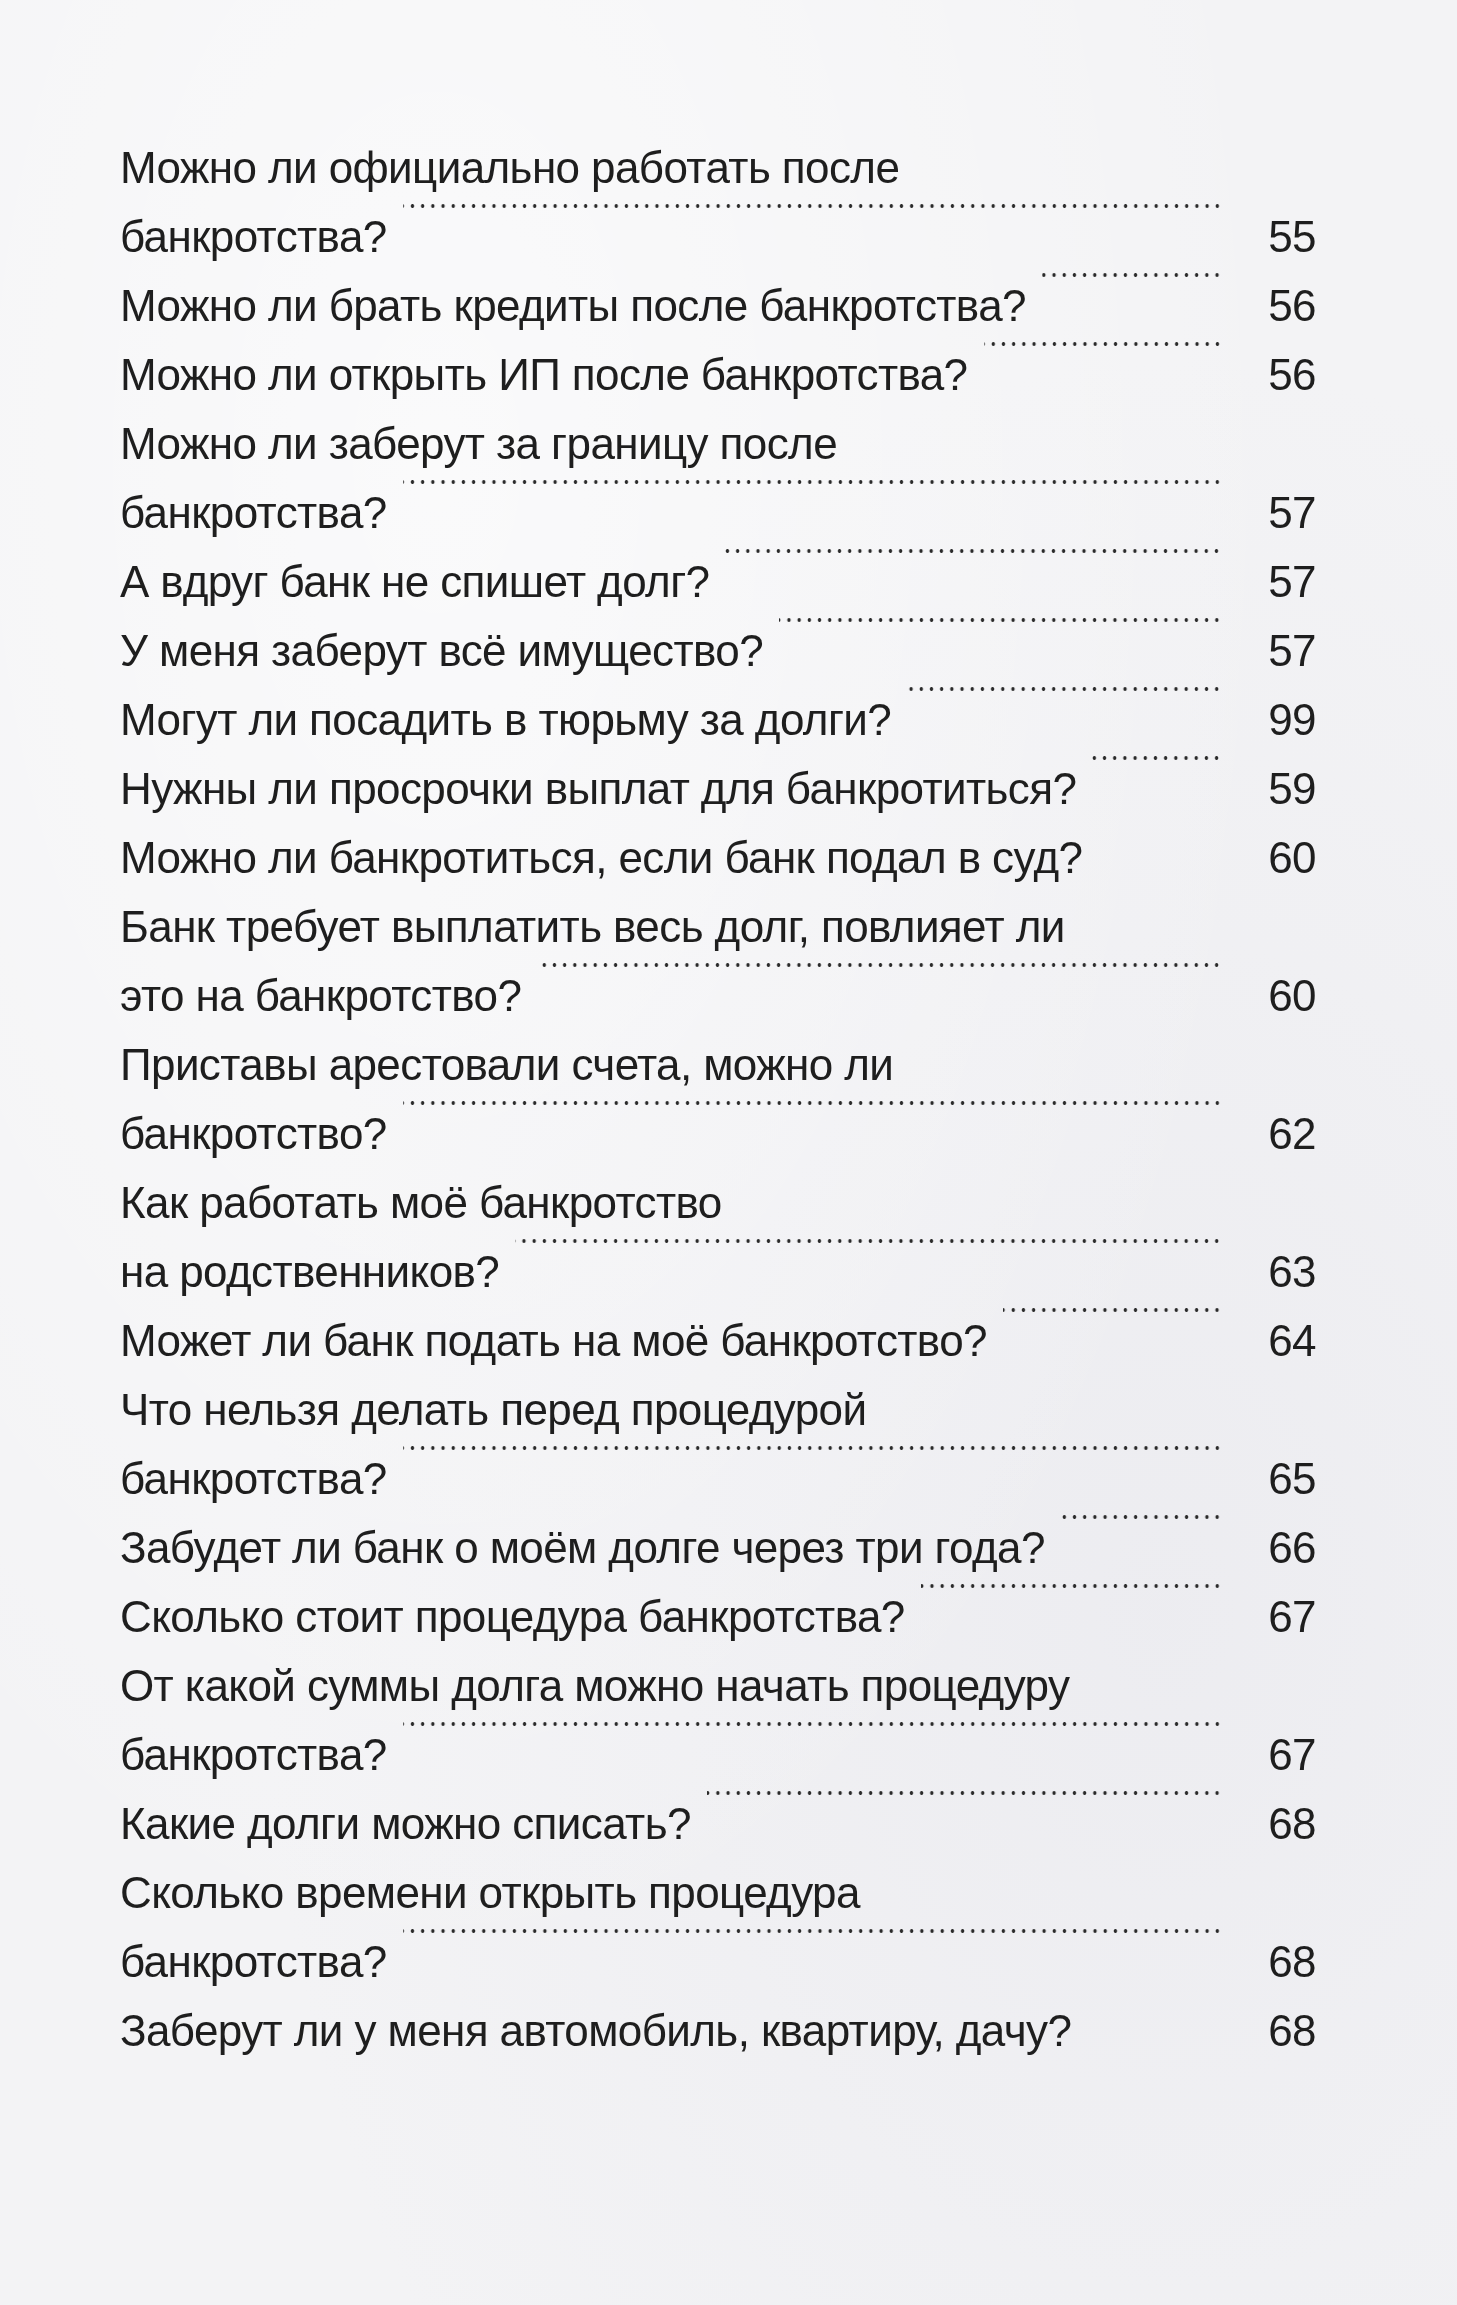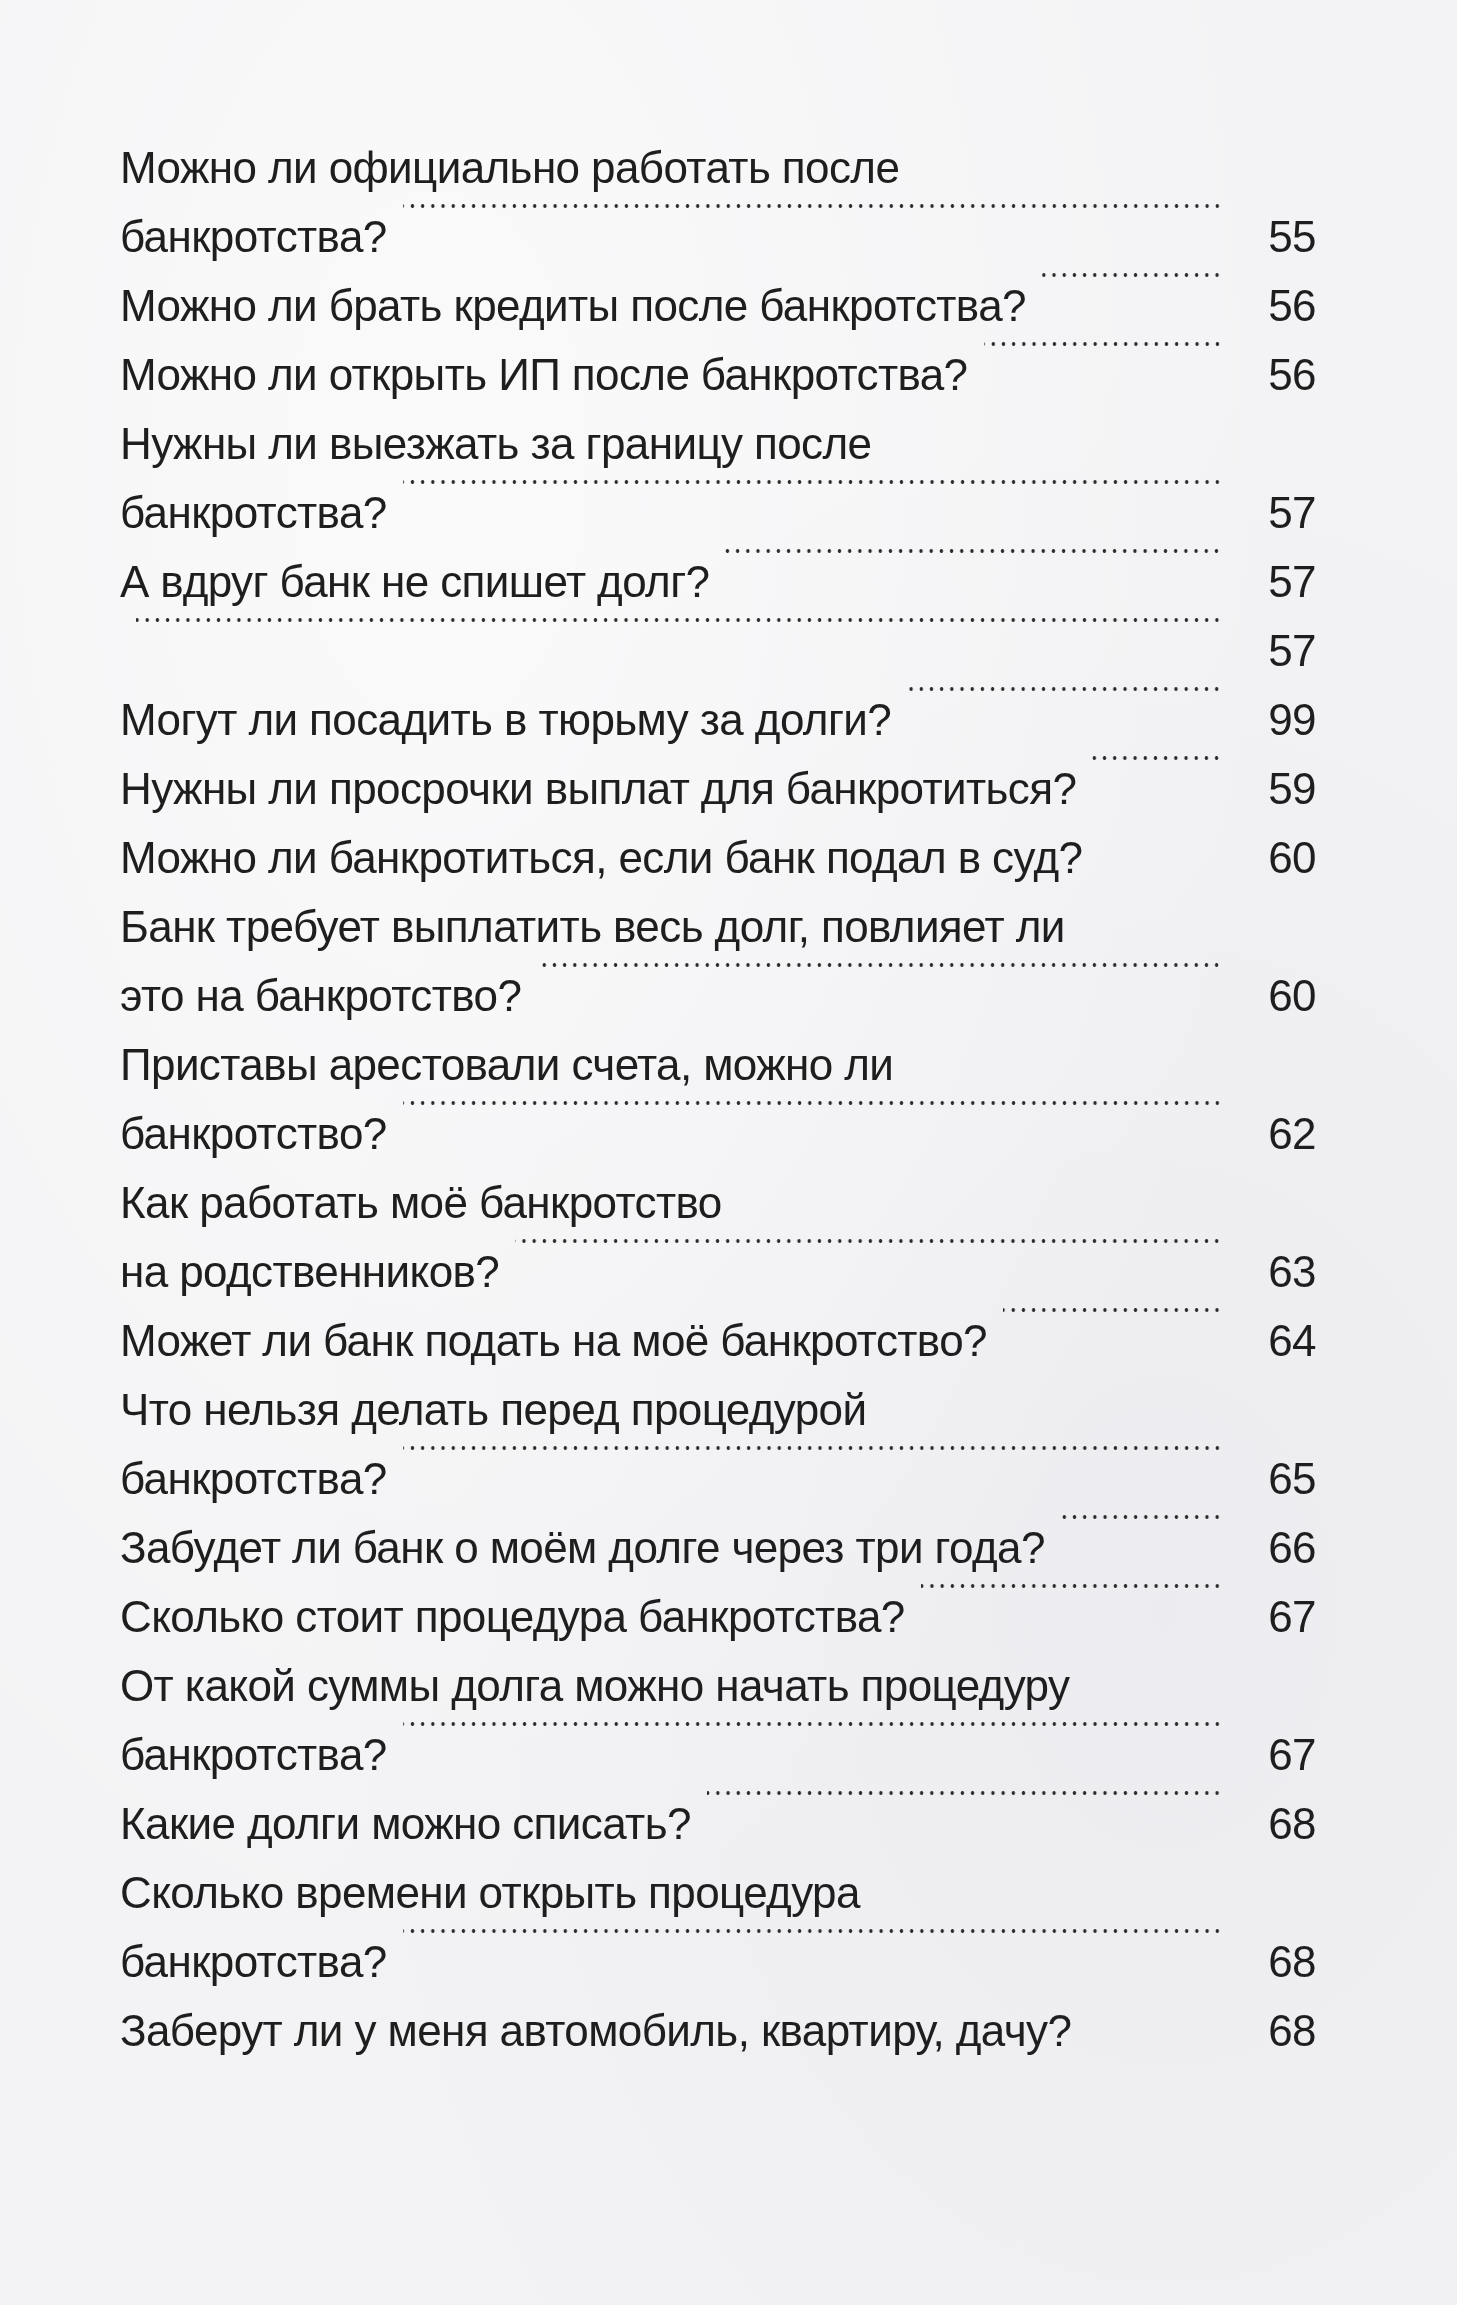--- a/index.html
+++ b/index.html
@@ -96,39 +96,40 @@
     <div class="entry">
       <div class="line">
         <span class="entry-text">Можно ли открыть ИП после банкротства?</span>
         <span class="leader"></span>
         <span class="page-num">56</span>
       </div>
     </div>
 
     <div class="entry">
       <div class="line">
-        <span class="entry-text">Нужны ли выезжать за границу после</span>
+        <span class="entry-text">Можно ли заберут за границу после</span>
       </div>
       <div class="line">
         <span class="entry-text">банкротства?</span>
         <span class="leader"></span>
         <span class="page-num">57</span>
       </div>
     </div>
 
     <div class="entry">
       <div class="line">
         <span class="entry-text">А вдруг банк не спишет долг?</span>
         <span class="leader"></span>
         <span class="page-num">57</span>
       </div>
     </div>
 
     <div class="entry">
       <div class="line">
+        <span class="entry-text">У меня заберут всё имущество?</span>
         <span class="leader"></span>
         <span class="page-num">57</span>
       </div>
     </div>
 
     <div class="entry">
       <div class="line">
         <span class="entry-text">Могут ли посадить в тюрьму за долги?</span>
         <span class="leader"></span>
         <span class="page-num">99</span>

